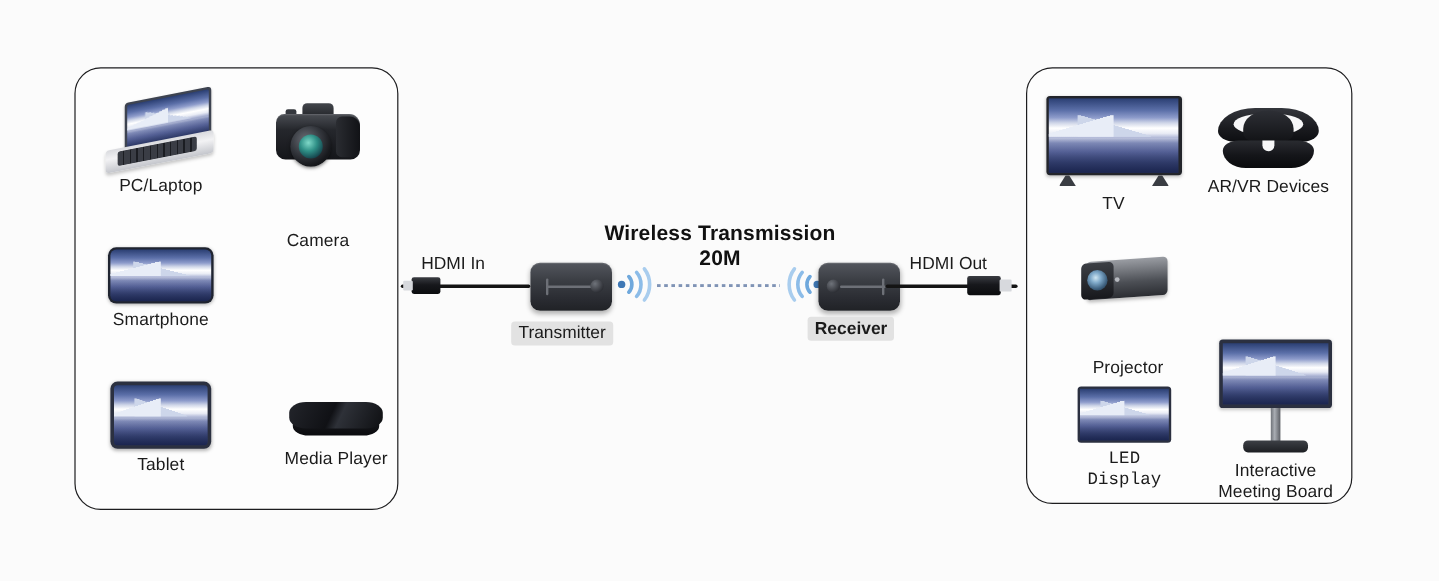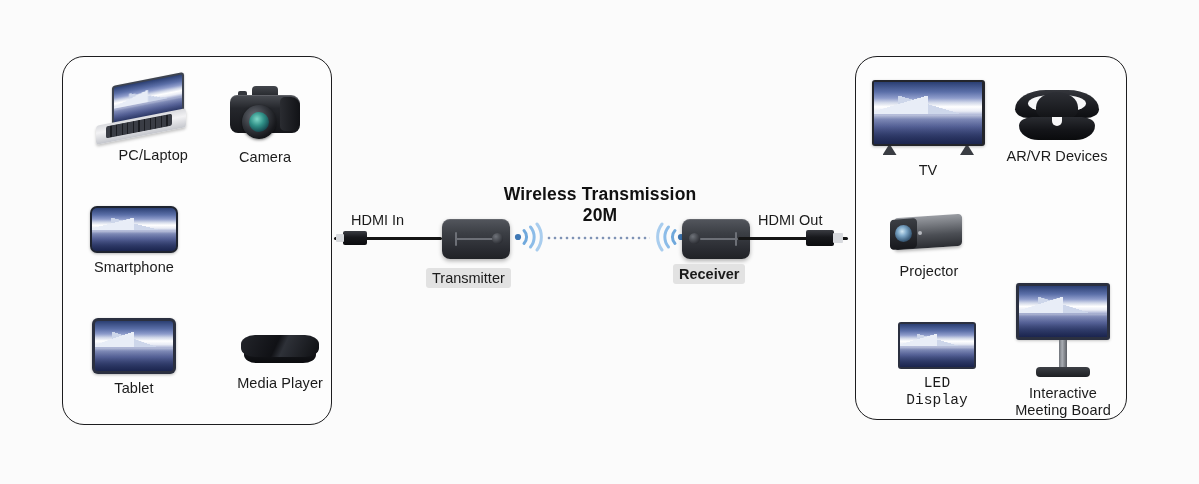--- a/index.html
+++ b/index.html
@@ -395,32 +395,32 @@
     background-repeat: repeat-x;
   }
 </style>
 </head>
 <body>
 
 <div class="stage">
 
   <div class="panel" id="panel-sources">
 
-    <div class="device-cell" style="left:17px; top:22px; width:108px;align-items:flex-end;">
+    <div class="device-cell" style="left:17px; top:22px; width:108px;">
       <div class="device-art laptop">
         <div class="lid">
             <div class="scene"></div>
           </div>
         <div class="base"></div>
         <div class="keys"></div>
       </div>
       <div class="device-label">PC/Laptop</div>
     </div>
 
-    <div class="device-cell" style="left:148px; top:24px; width:108px;">
+    <div class="device-cell" style="left:148px; top:24px; width:108px;gap:44px;">
       <div class="device-art camera">
         <div class="flashbtn"></div>
         <div class="prism"></div>
         <div class="body"></div>
         <div class="grip"></div>
         <div class="lens"></div>
         <div class="glass"></div>
       </div>
       <div class="device-label">Camera</div>
     </div>
@@ -509,21 +509,21 @@
     </div>
 
     <div class="device-cell" style="left:140px; top:33px; width:122px;justify-content:space-between;">
       <div class="device-art vr">
         <div class="strap"></div>
         <div class="goggles"></div>
       </div>
       <div class="device-label">AR/VR Devices</div>
     </div>
 
-    <div class="device-cell" style="left:25px; top:153px; width:96px;">
+    <div class="device-cell" style="left:36px; top:153px; width:96px;gap:36px;">
       <div class="device-art projector">
         <div class="box"></div>
         <div class="front"></div>
         <div class="lens"></div>
         <div class="dot"></div>
       </div>
       <div class="device-label">Projector</div>
     </div>
 
     <div class="device-cell" style="left:33px; top:265px; width:96px;font-family:Liberation Mono, monospace;">

